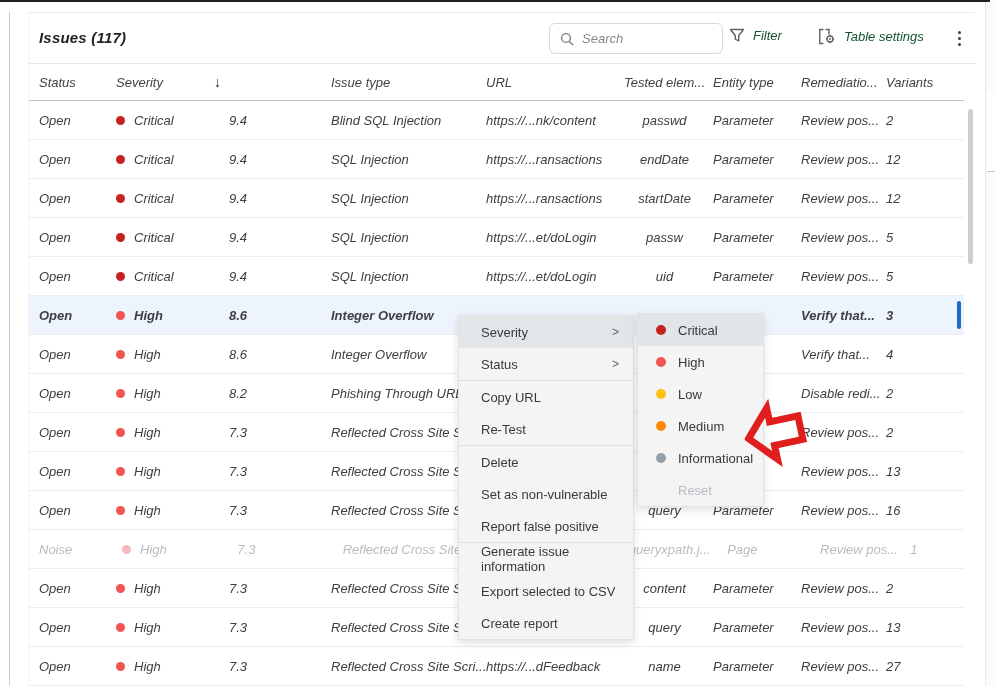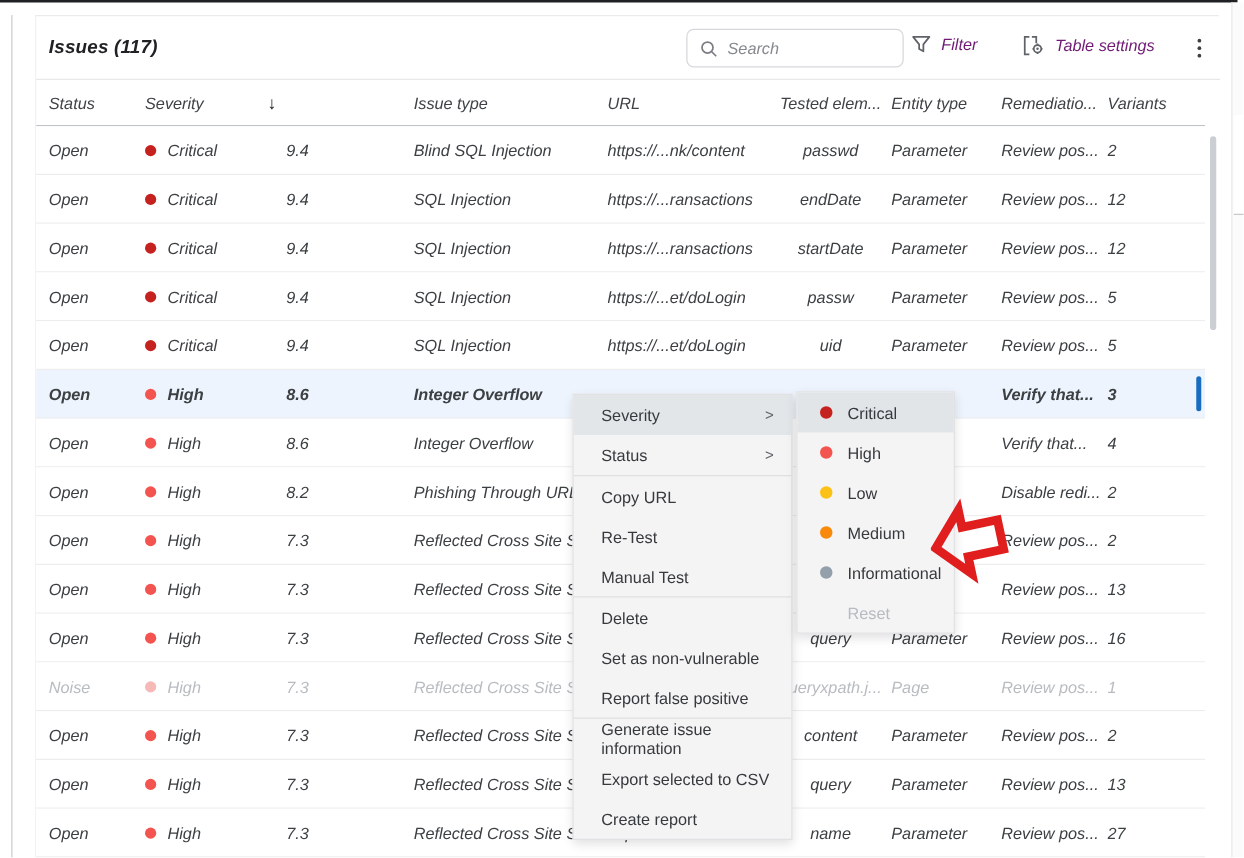--- a/index.html
+++ b/index.html
@@ -14,21 +14,21 @@
 
   #card { position:absolute; left:28px; top:12px; width:947px; height:674px; background:#fff;
     border-top:1px solid #ebebeb; border-left:1px solid #f2f2f2;font-style:italic; }
 
   
   #toolbar { position:relative; height:50px; }
   #page-title { position:absolute; left:10px; top:16px; font-size:15px; font-weight:700; color:#202124; letter-spacing:.2px; }
   #search-box { position:absolute; left:520px; top:10px; width:174px; height:31px; border:1px solid #d6d8db;
     border-radius:6px; background:#fff; display:flex; align-items:center; padding:0 10px; gap:8px; }
   #search-box .ph { font-size:13px; color:#85898e; }
-  .tool-btn { position:absolute; top:15px; display:flex; align-items:center; gap:8px; font-size:13px; color:#701a75; cursor:default; }
+  .tool-btn { position:absolute; top:15px; display:flex; align-items:center; gap:8px; font-size:13px; color:#14532d; cursor:default; }
   #filter-btn { left:700px; }
   #settings-btn { left:789px; }
   #kebab-btn { position:absolute; left:921px; top:12px; width:18px; height:26px; display:flex; flex-direction:column;
     align-items:center; justify-content:center; gap:3px; }
   #kebab-btn i { width:3px; height:3px; border-radius:50%; background:#3c4043; }
   #toolbar-divider { position:absolute; left:0; top:50px; width:947px; height:1px; background:#e8e8e8; }
 
   svg.icon { display:block; }
 
   
@@ -41,21 +41,21 @@
   #sort-arrow { margin-left:auto; margin-right:8px; font-size:14px; color:#202124; }
 
   
   #tbody { position:absolute; left:0; top:88px; width:935px; }
   .row { position:relative; height:39px; display:flex; align-items:center; padding-left:10px;
     border-bottom:1px solid #ededef; font-size:13px; background:#fff; }
   .row .sev { display:flex; align-items:center; gap:9px; }
   .dot { width:9px; height:9px; border-radius:50%; flex:0 0 auto; }
   .row.selected { background:#edf4fd; font-weight:700; }
   .row.selected .sel-bar { position:absolute; right:3px; top:5px; width:4px; height:28px; border-radius:2px; background:#1a6cbf; }
-  .row.noise { color:#b8bcc1; }
+  .row.noise { color:#b8bcc1;gap:14px; }
 
   
   #table-scroll-thumb { position:absolute; left:939px; top:96px; width:5px; height:155px; border-radius:3px; background:#cbcfd4; }
 
   
   .menu { position:absolute; background:#f4f4f5; border:1px solid #e2e2e4; box-shadow:0 3px 8px rgba(0,0,0,.12); z-index:10; }
   #context-menu { left:458px; top:315px; width:176px; }
   #context-menu .mi { height:32px; display:flex; align-items:center; padding:0 14px 0 22px; font-size:13px; color:#36393d; }
   #context-menu .mi.hl { background:#e3e6e9; }
   #context-menu .mi .chev { margin-left:auto; color:#5f6368; font-size:12px; }
@@ -358,23 +358,20 @@
         <span>Status</span>
         <span class="chev">&gt;</span>
       </div>
       <div class="msep"></div>
       <div class="mi">
         <span>Copy URL</span>
       </div>
       <div class="mi">
         <span>Re-Test</span>
       </div>
-      <div class="mi">
-        <span>Manual Test</span>
-      </div>
       <div class="msep"></div>
       <div class="mi">
         <span>Delete</span>
       </div>
       <div class="mi">
         <span>Set as non-vulnerable</span>
       </div>
       <div class="mi">
         <span>Report false positive</span>
       </div>

